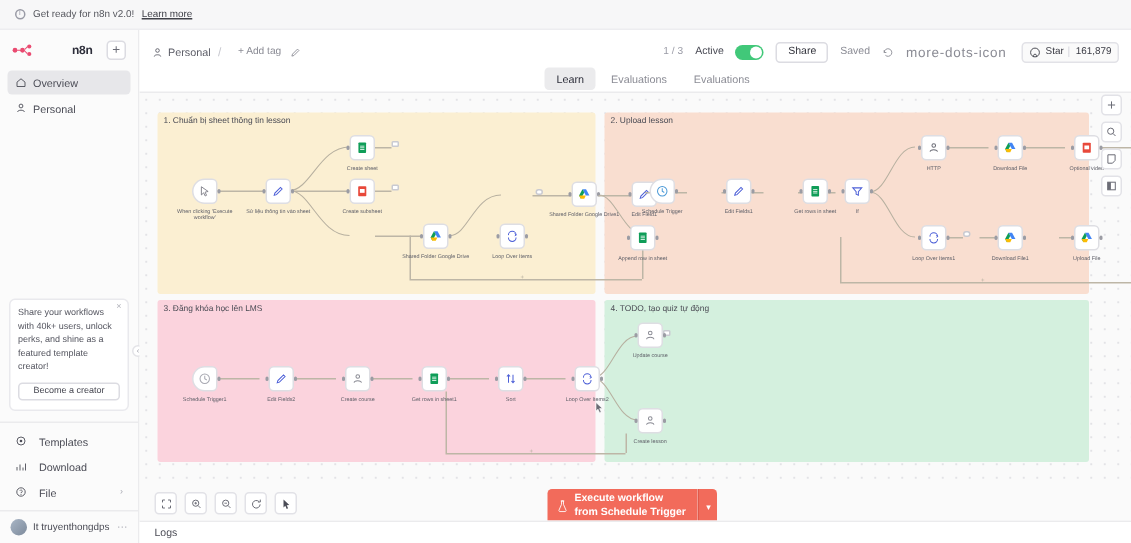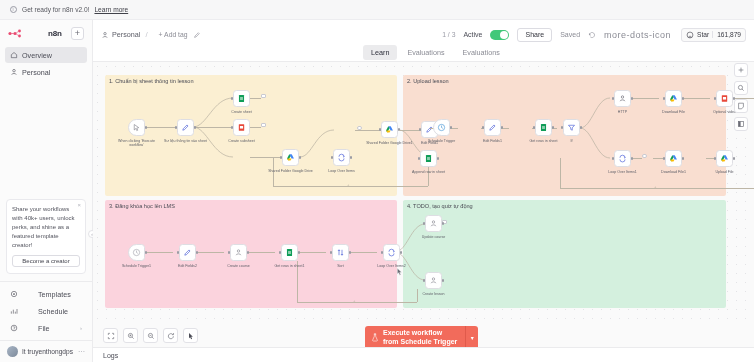--- a/index.html
+++ b/index.html
@@ -59,21 +59,21 @@
   }
   .promo-x { position:absolute; right:4px; top:2px; font-size:6px; color:#b4b5bd; cursor:pointer; }
   .promo-text { font-size: 6px; line-height: 1.5; color:#54555f; }
   .promo-btn {
     margin-top: 5px; width: 100%; height: 12px; border:1px solid #dcdce2; border-radius:3px;
     background:#fff; font-size:6px; color:#44454f; display:flex; align-items:center; justify-content:center;
     cursor:pointer;
   }
   .sb-bottom { border-top:1px solid #ebebed; padding: 4px 5px; display:flex; flex-direction:column; gap:1px; }
   .sb-row {
-    display:flex; align-items:center; gap:20px; padding: 3.5px 5px; border-radius:3px;
+    display:flex; align-items:center; gap:8px; padding: 3.5px 5px; border-radius:3px;
     font-size:7.2px; color:#4b4c56; cursor:pointer;
   }
   .sb-row .chev { margin-left:auto; font-size:6px; color:#a9aab3; }
   .sb-user {
     border-top:1px solid #ebebed; padding: 5px 7px; display:flex; align-items:center; gap:4px;
   }
   .avatar {
     width: 11px; height: 11px; border-radius: 50%;
     background: linear-gradient(135deg,#a9b6c6,#7d8a9b); flex:none;
   }
@@ -254,21 +254,21 @@
         <svg class="ic" viewBox="0 0 12 12">
           <circle cx="6" cy="6" r="4" fill="none" stroke="#4b4c56" stroke-width="0.9"></circle>
           <circle cx="6" cy="6" r="1.3" fill="#4b4c56"></circle>
         </svg>
         <span>Templates</span>
       </div>
       <div class="sb-row">
         <svg class="ic" viewBox="0 0 12 12">
           <path d="M2 10 V6.5 M5 10 V4 M8 10 V7 M10.5 10 V3" stroke="#4b4c56" stroke-width="0.9" fill="none"></path>
         </svg>
-        <span>Schedule</span>
+        <span>Download</span>
       </div>
       <div class="sb-row">
         <svg class="ic" viewBox="0 0 12 12">
           <circle cx="6" cy="6" r="4.2" fill="none" stroke="#4b4c56" stroke-width="0.9"></circle>
           <path d="M4.8 4.7 A1.3 1.3 0 1 1 6 6.6 V7.2" fill="none" stroke="#4b4c56" stroke-width="0.8"></path>
           <circle cx="6" cy="8.6" r="0.5" fill="#4b4c56"></circle>
         </svg>
         <span>File</span>
         <span class="chev">›</span>
       </div>

